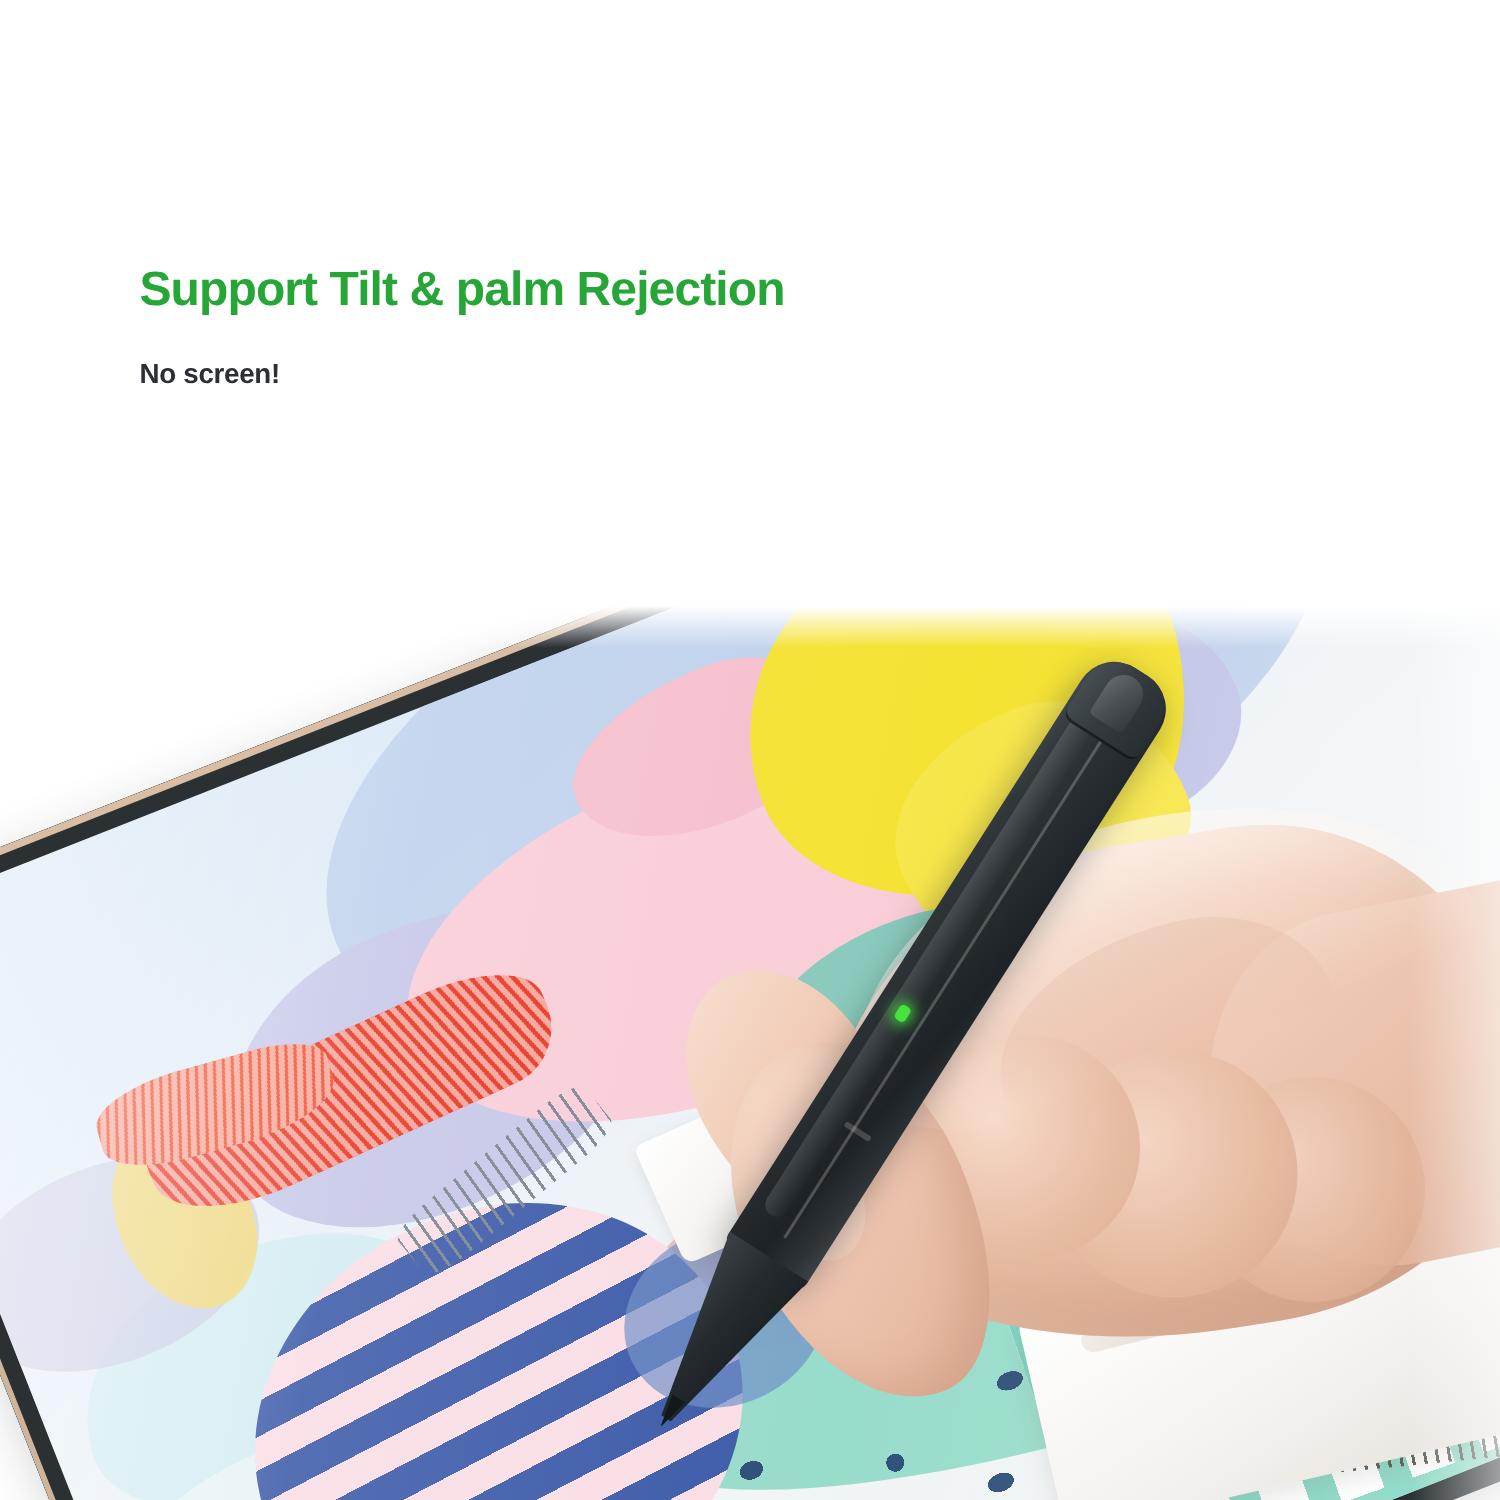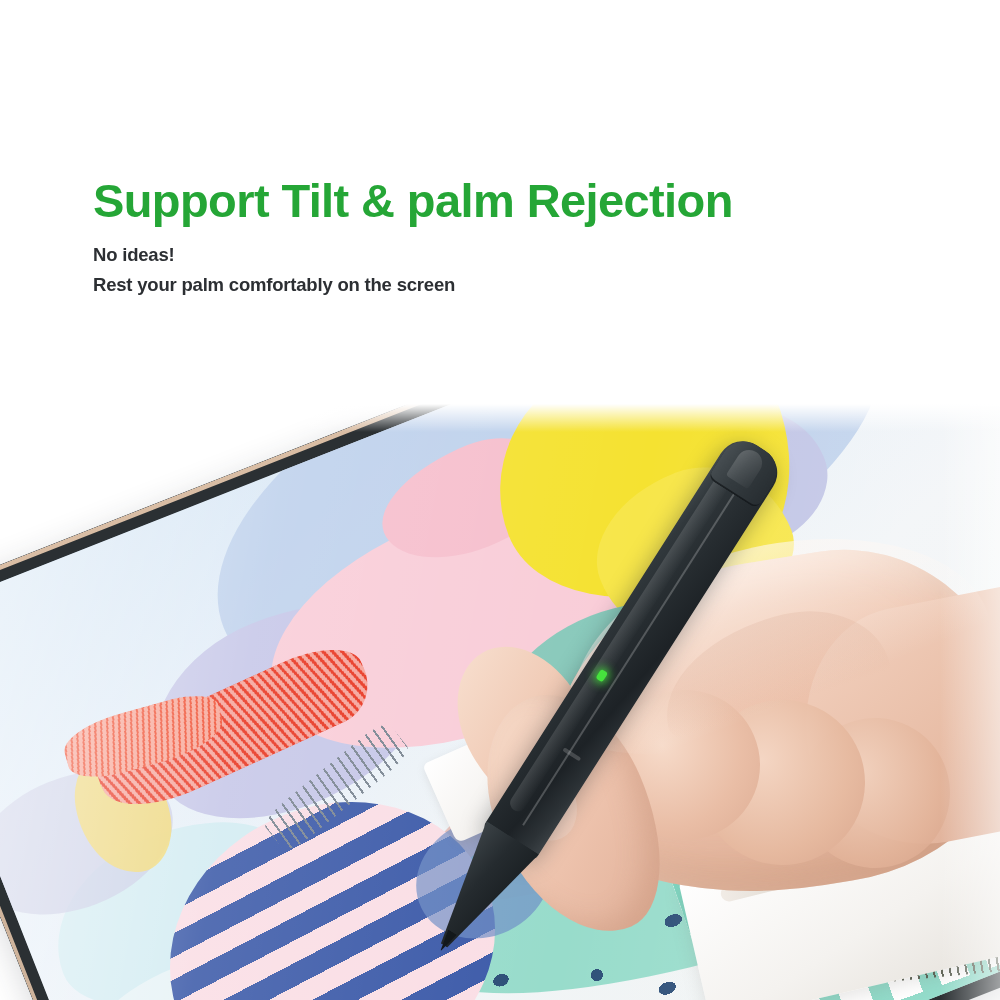--- a/index.html
+++ b/index.html
@@ -21,26 +21,26 @@
 
   
   .copy {
     position: absolute;
     left: 93px;
     top: 176px;
     width: 700px;
     z-index: 40;
   }
   .headline {
-    font-size: 47px;
+    font-size: 32px;
     font-weight: bold;
     letter-spacing: -0.6px;
     color: #25a636;
     line-height: 1.06;
-    margin: 0 0 14px 0;
+    margin: 0 0 24px 0;
     white-space: nowrap;
   }
   .subline {
     font-size: 18.5px;
     font-weight: bold;
     color: #2c2f33;
     line-height: 1.62;
     letter-spacing: -0.2px;
     margin: 0;
     white-space: nowrap;
@@ -586,17 +586,16 @@
       <div class="stylus-notch"></div>
       <div class="stylus-tip"></div>
       <div class="stylus-tip-point"></div>
     </div>
 
     <div class="stage-fade"></div>
   </div>
 
   <div class="copy">
     <h1 class="headline">Support Tilt &amp; palm Rejection</h1>
-    <p class="subline">No ideas!</p>
-    <p class="subline">Rest your palm comfortably on the screen</p>
+    <p class="subline">No screen!</p>
   </div>
 
 </div>
 
 </body></html>

